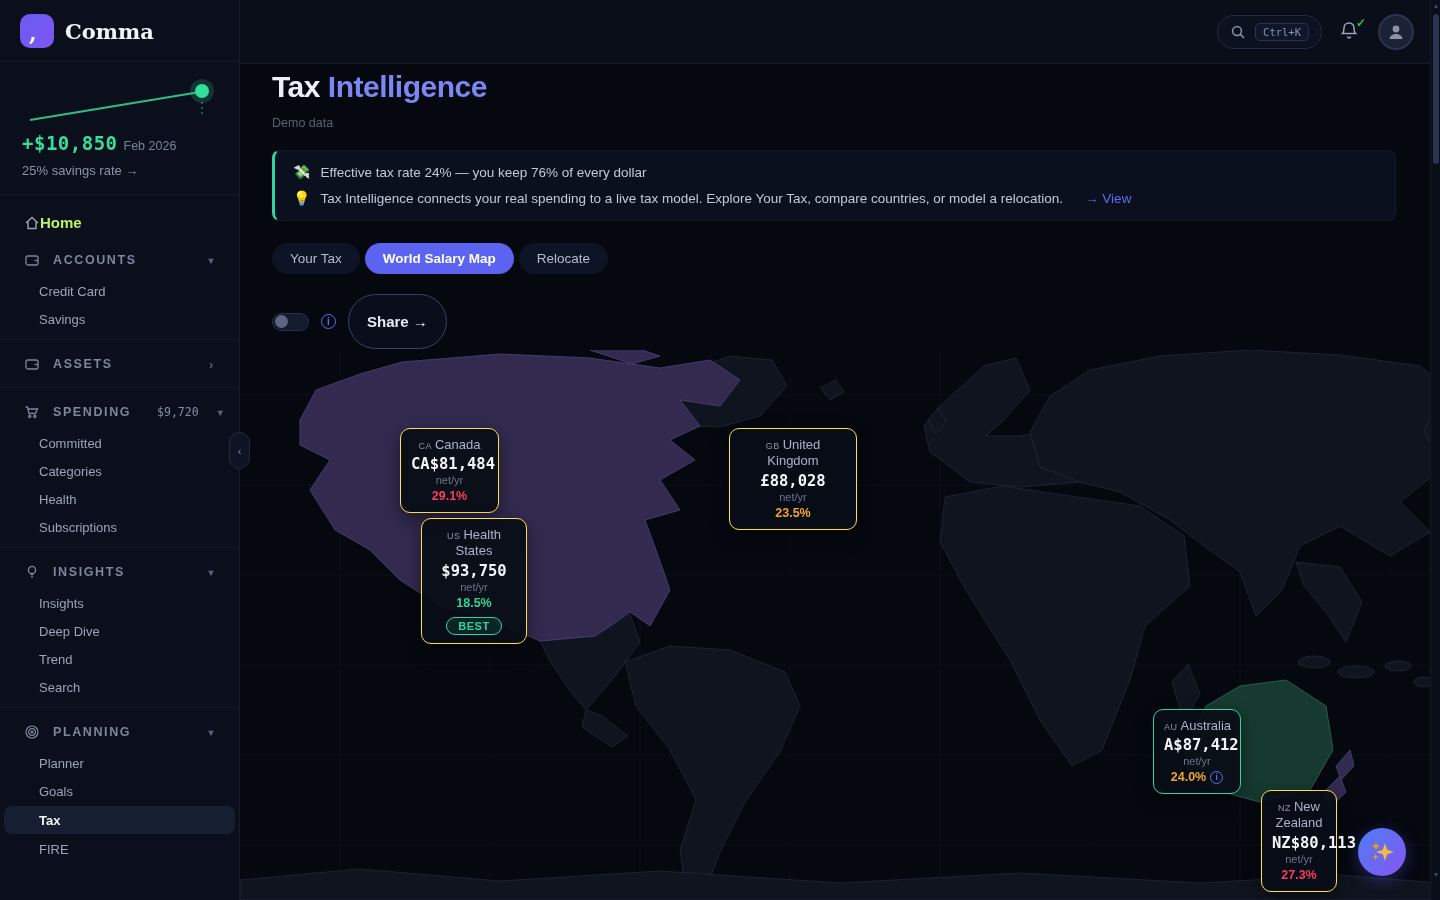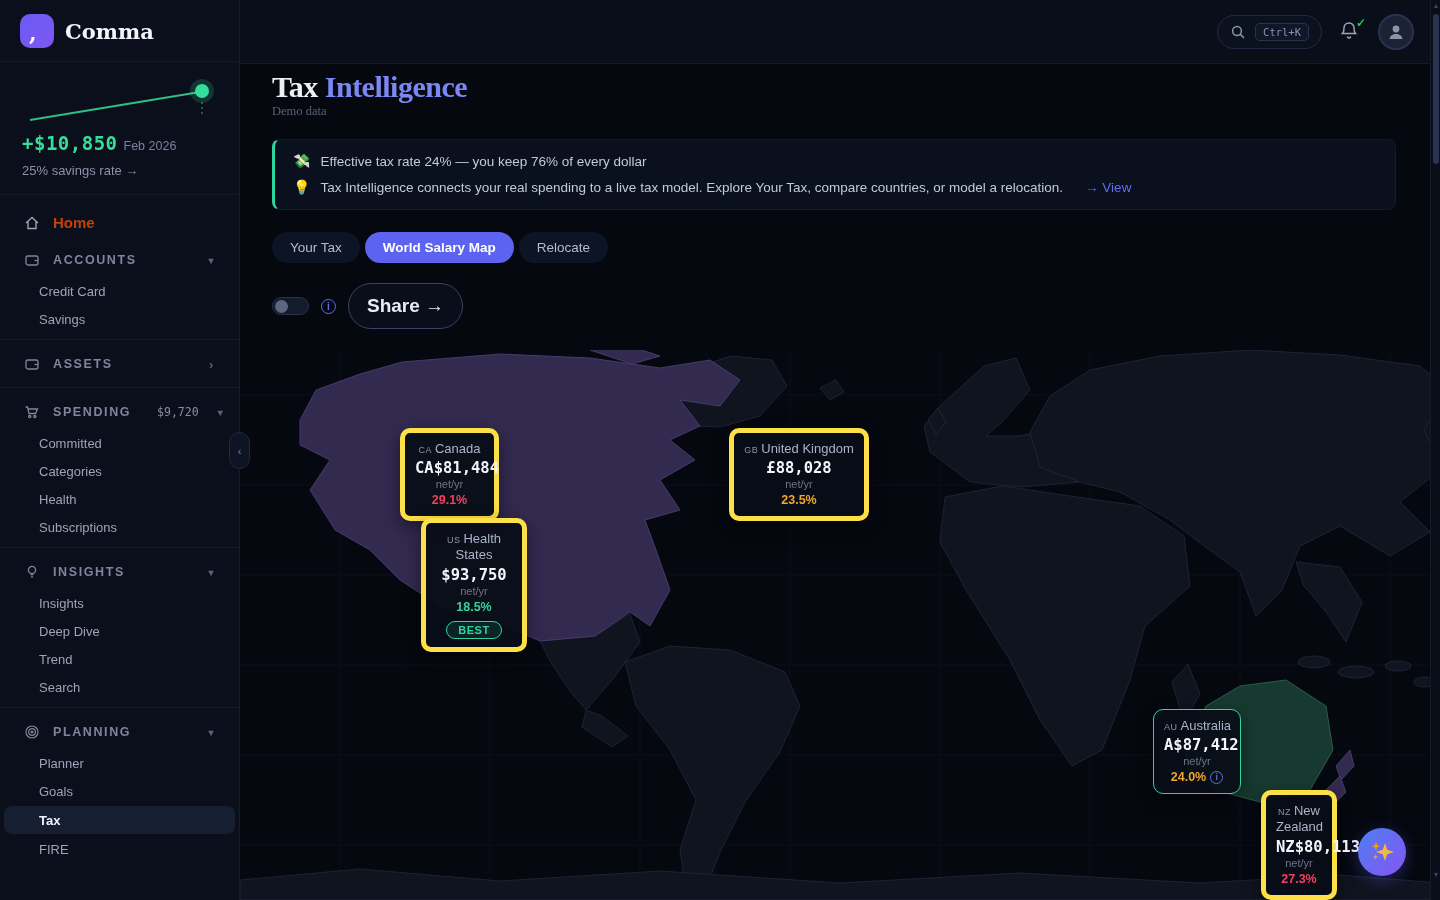--- a/index.html
+++ b/index.html
@@ -19,22 +19,22 @@
     font-family:"DejaVu Serif", serif; font-size:22px; font-weight:700; }
   .logo-name { font-family:"DejaVu Serif", serif; font-weight:700; font-size:21px; color:#f2f4fa; }
 
   .spark-box { padding:14px 22px 16px; border-bottom:1px solid #151a28; }
   .spark-amount { font-size:19px; font-weight:700; color:#35de9b; letter-spacing:.5px; }
   .spark-date { font-size:12.5px; color:#79839a; font-weight:400; margin-left:6px;
     font-family:"Liberation Sans", sans-serif; letter-spacing:0; }
   .spark-note { font-size:13px; color:#8a93a8; margin-top:9px; }
 
   .nav { flex:1; padding:8px 0 0; font-size:14.5px; }
-  .nav-home { display:flex; align-items:center; gap:13px; padding:11px 24px;
-    color:#c2410c; font-weight:700; font-size:15px; cursor:pointer; }
+  .nav-home { display:flex; align-items:center; padding:11px 24px;
+    color:#bef264; font-weight:700; font-size:15px; cursor:pointer; }
   .sec-head { display:flex; align-items:center; gap:13px; padding:10px 24px 9px;
     color:#7d869c; font-weight:700; font-size:12.5px; letter-spacing:1.6px; cursor:pointer; }
   .sec-head .grow { flex:1; }
   .sec-amount { font-family:"DejaVu Sans Mono", monospace; font-size:11.5px; color:#848ea4;
     letter-spacing:0; font-weight:400; margin-right:6px; }
   .caret { color:#58617a; font-size:10px; }
   .chev { color:#58617a; font-size:13px; }
   .sub-item { padding:6.5px 24px 6.5px 39px; color:#9ba4b8; font-size:13px; cursor:pointer; }
   .sub-item.active { background:#161e31; color:#f0f3fa; font-weight:700; border-radius:8px;
     margin:1px 4px; padding-left:35px; }
@@ -55,25 +55,25 @@
     border:1px solid #222b43; border-radius:999px; background:#0c1120; cursor:pointer; }
   .kbd { font-family:"DejaVu Sans Mono", monospace; font-size:10.5px; color:#8a93a8;
     border:1px solid #2a3349; border-radius:5px; padding:2px 7px; background:#101729; }
   .bell-wrap { position:relative; width:24px; height:24px; cursor:pointer; }
   .bell-check { position:absolute; right:-4px; top:-4px; color:#22c55e; font-size:12px; font-weight:700; }
   .avatar { width:36px; height:36px; border-radius:50%; background:#1a2234;
     border:2px solid #2a3350; display:flex; align-items:center; justify-content:center; cursor:pointer; }
 
   
   .main { position:fixed; left:240px; top:56px; right:0; bottom:0; }
-  .page-head { padding:14px 32px 0; position:relative; z-index:10;font-family:Liberation Serif, serif; }
+  .page-head { padding:14px 32px 0; position:relative; z-index:10; }
   .page-title { font-size:30px; font-weight:800; letter-spacing:-.5px; color:#eef0f7; }
   .page-title .accent { color:#7b87f3; }
   .page-sub { margin-top:7px; font-size:14px; color:#a9b1c4; }
-  .page-demo { margin-top:0; font-size:12.5px; color:#596177; }
+  .page-demo { margin-top:12px; font-size:12.5px; color:#596177; }
 
   .banner { margin:20px 32px 0 32px; width:1124px; background:#0a101e;
     border:1px solid #131a2c; border-left:3px solid #2dd4a0; border-radius:8px;
     padding:13px 18px 14px; position:relative; z-index:10; }
   .banner-line { font-size:13.5px; color:#c2c9d8; display:flex; align-items:center; gap:10px; }
   .banner-line + .banner-line { margin-top:10px; }
   .banner-emoji { font-size:14px; }
   .banner-link { color:#5f6df0; margin-left:12px; cursor:pointer; }
 
   .tabs-row { display:flex; gap:5px; margin:22px 32px 0; position:relative; z-index:10; }
@@ -83,26 +83,26 @@
 
   .ctrl-row { display:flex; align-items:center; gap:12px; margin:20px 32px 0;
     position:relative; z-index:10; }
   .toggle { width:37px; height:18px; border-radius:999px; background:#141b2d;
     border:1px solid #28304a; position:relative; cursor:pointer; }
   .toggle .knob { position:absolute; left:2px; top:1.5px; width:13px; height:13px;
     border-radius:50%; background:#5d6680; }
   .info-i { width:15px; height:15px; border-radius:50%; border:1.5px solid #5f6df0;
     color:#5f6df0; font-size:10px; display:flex; align-items:center; justify-content:center;
     font-weight:700; cursor:pointer; }
-  .share-btn { padding:11px 18px; border:1.5px solid #3a4468; border-radius:999px;
-    background:rgba(13,19,34,.6); color:#e8ebf4; font-size:19px; font-weight:700; cursor:pointer; }
+  .share-btn { padding:18px 18px; border:1.5px solid #3a4468; border-radius:999px;
+    background:rgba(13,19,34,.6); color:#e8ebf4; font-size:15px; font-weight:700; cursor:pointer; }
 
   
   .map-wrap { position:absolute; left:0; top:294px; width:1200px; height:550px; z-index:1; }
-  .card { position:fixed; z-index:15; background:rgba(9,13,23,.93); border:5px solid #fde047;
+  .card { position:fixed; z-index:15; background:rgba(9,13,23,.93); border:1px solid #fde047;
     border-radius:10px; padding:8px 10px; text-align:center;
     box-shadow:0 6px 18px rgba(0,0,0,.45); cursor:pointer; }
   .card.best-border { border:1.5px solid #2dd4a0;margin-left:24px; }
   .c-name { font-size:13px; color:#aab3c7; line-height:1.25; }
   .c-code { font-size:9px; color:#8a93a8; letter-spacing:.5px; margin-right:3px; text-transform:uppercase; }
   .c-value { font-family:"DejaVu Sans Mono", monospace; font-weight:700; font-size:15.5px;
     color:#f3f5fa; margin-top:2px; }
   .c-unit { font-size:11px; color:#6c7489; margin-top:1px; }
   .c-rate { font-size:12.5px; font-weight:700; margin-top:2px; display:inline-flex;
     align-items:center; gap:4px; justify-content:center; }
@@ -343,21 +343,21 @@
     <button class="share-btn">Share →</button>
   </div>
 
   <div class="card" style="left:400px; top:428px; width:99px;">
     <div class="c-name"><span class="c-code">CA</span><span>Canada</span></div>
     <div class="c-value">CA$81,484</div>
     <div class="c-unit">net/yr</div>
     <div class="c-rate rate-red">29.1%</div>
   </div>
 
-  <div class="card" style="left:729px; top:428px; width:140px;">
+  <div class="card" style="left:729px; top:428px; width:128px;">
     <div class="c-name"><span class="c-code">GB</span><span>United Kingdom</span></div>
     <div class="c-value">£88,028</div>
     <div class="c-unit">net/yr</div>
     <div class="c-rate rate-amber">23.5%</div>
   </div>
 
   <div class="card" style="left:421px; top:518px; width:106px;">
     <div class="c-name"><span class="c-code">US</span><span>Health States</span></div>
     <div class="c-value">$93,750</div>
     <div class="c-unit">net/yr</div>

